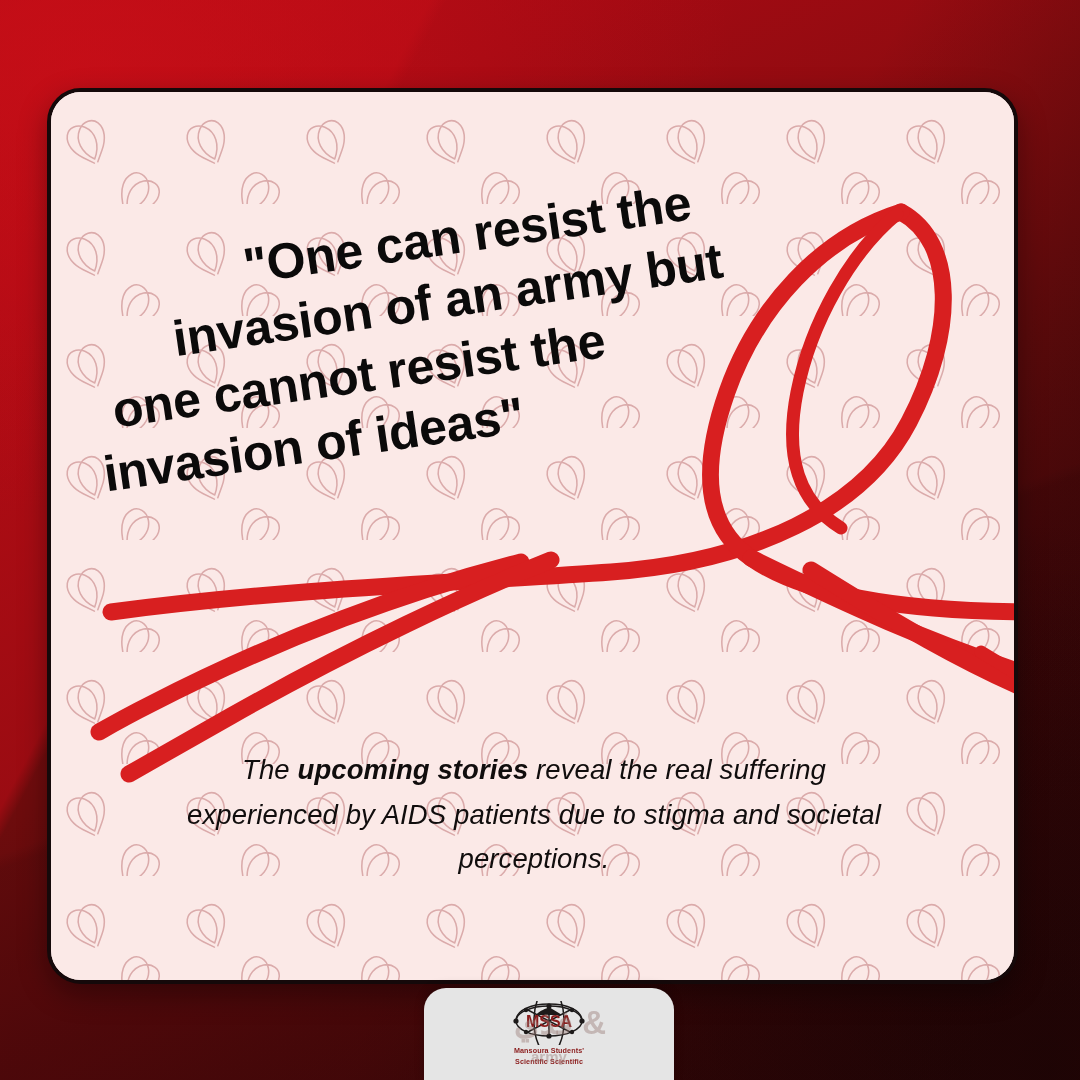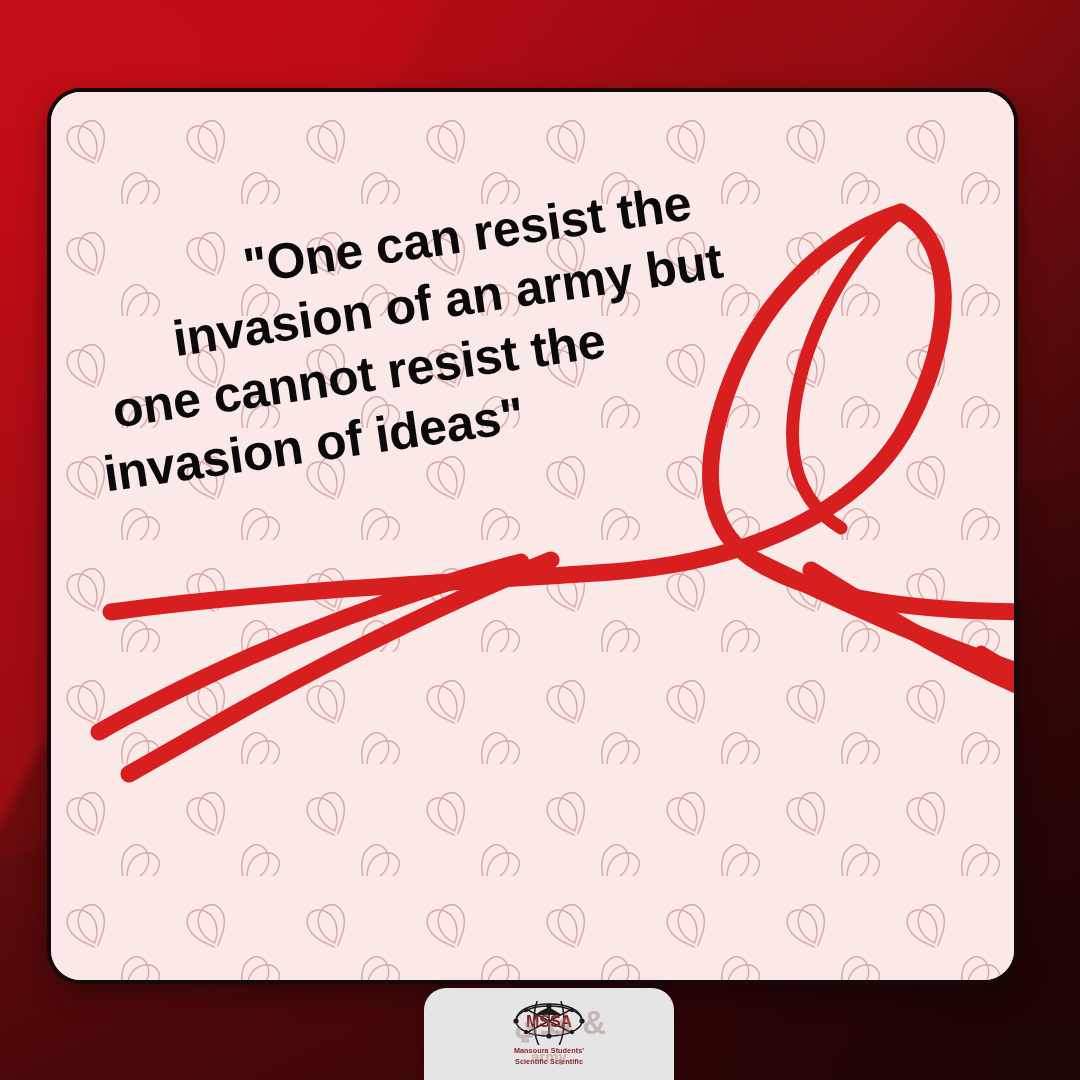--- a/index.html
+++ b/index.html
@@ -258,20 +258,21 @@
         </g>
       </svg>
 
       <div class="quote-wrap">
         <div class="quote-line ql-1">"One can resist the</div>
         <div class="quote-line ql-2">invasion of an army but</div>
         <div class="quote-line ql-3">one cannot resist the</div>
         <div class="quote-line ql-4">invasion of ideas"</div>
       </div>
 
+      <div class="caption"><span>The </span><b>upcoming stories</b><span> reveal the real suffering experienced by AIDS patients due to stigma and societal perceptions.</span></div>
 
     </div>
   </div>
 
   <div class="logo-bar">
 
     <div class="logo-block">
       <svg width="86" height="44" viewBox="0 0 86 44">
         <g stroke="#1d1a1a" fill="none" stroke-width="1.5">
           <ellipse cx="43" cy="20" rx="33" ry="15"></ellipse>

